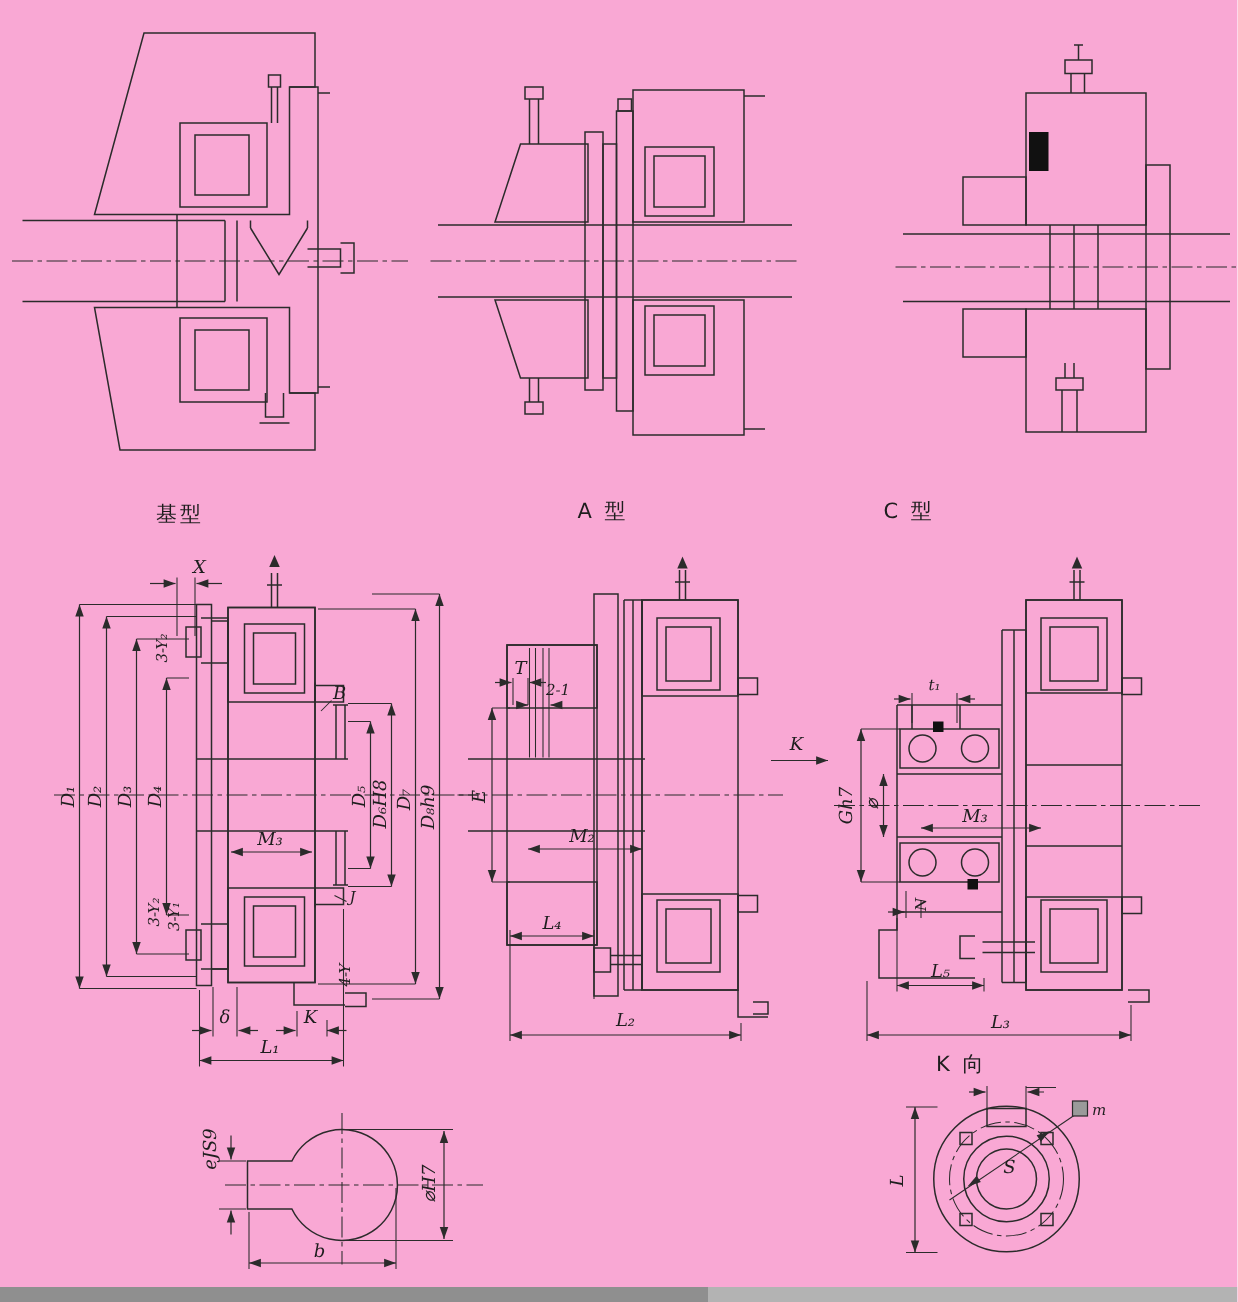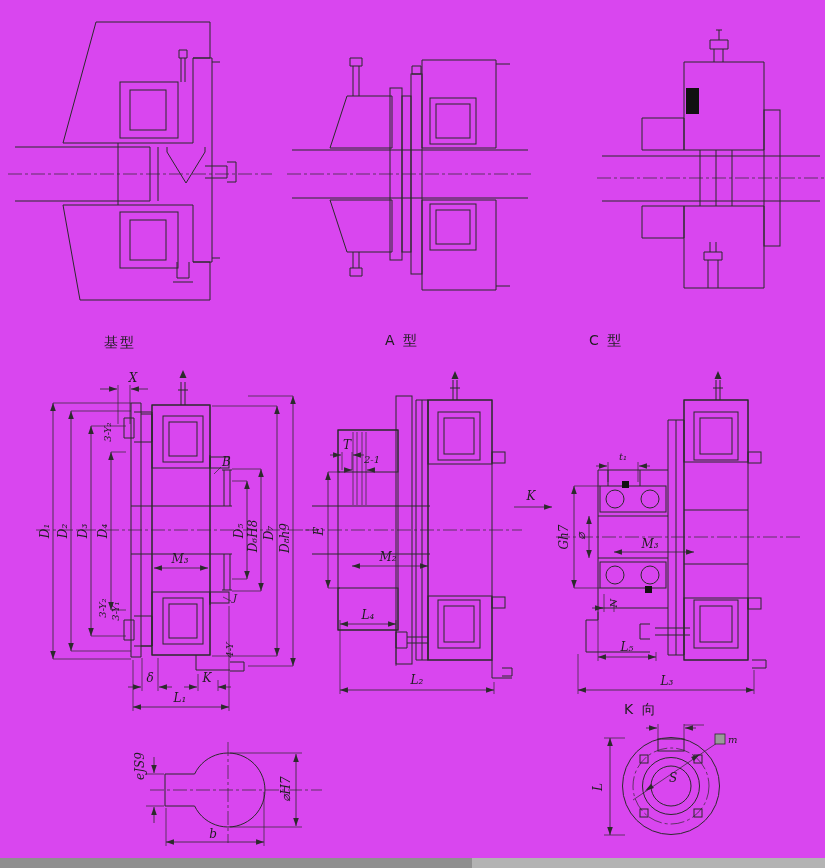--- a/index.html
+++ b/index.html
@@ -1,16 +1,16 @@
 <!DOCTYPE html>
 <html><head>
 <meta charset="utf-8">
 <style>
   html,body{margin:0;padding:0;background:#ffffff;}
-  .stage{position:relative;width:825px;height:868px;background:#d946ef;overflow:hidden;}
+  .stage{position:relative;width:825px;height:868px;background:#f9a8d4;overflow:hidden;}
   svg{display:block;}
   .ln{fill:none;stroke:#2b2b2b;stroke-width:1;}
   .thin{fill:none;stroke:#2b2b2b;stroke-width:0.7;}
   .cl{fill:none;stroke:#2b2b2b;stroke-width:0.7;stroke-dasharray:14 3 3 3;}
   .dim{fill:none;stroke:#2b2b2b;stroke-width:0.8;}
   .ext{fill:none;stroke:#2b2b2b;stroke-width:0.7;}
   .lbl{font:italic 12px "DejaVu Serif", serif;fill:#1e1e1e;}
   .lbs{font:italic 10px "DejaVu Serif", serif;fill:#1e1e1e;}
   .cjk{font:14px "DejaVu Sans", sans-serif;fill:#1e1e1e;letter-spacing:2px;}
 </style>

